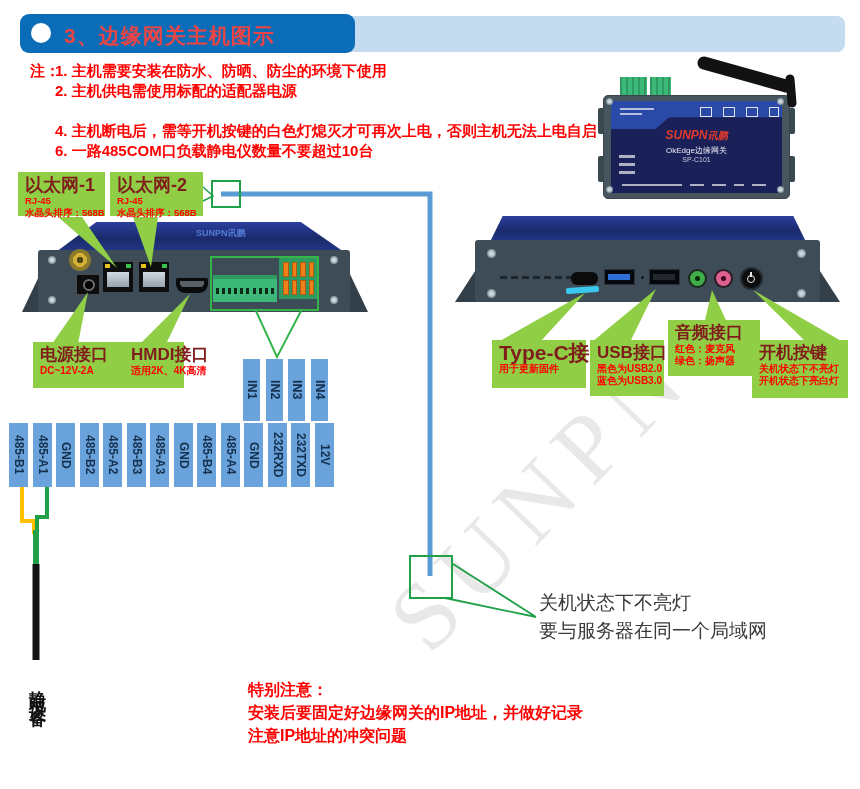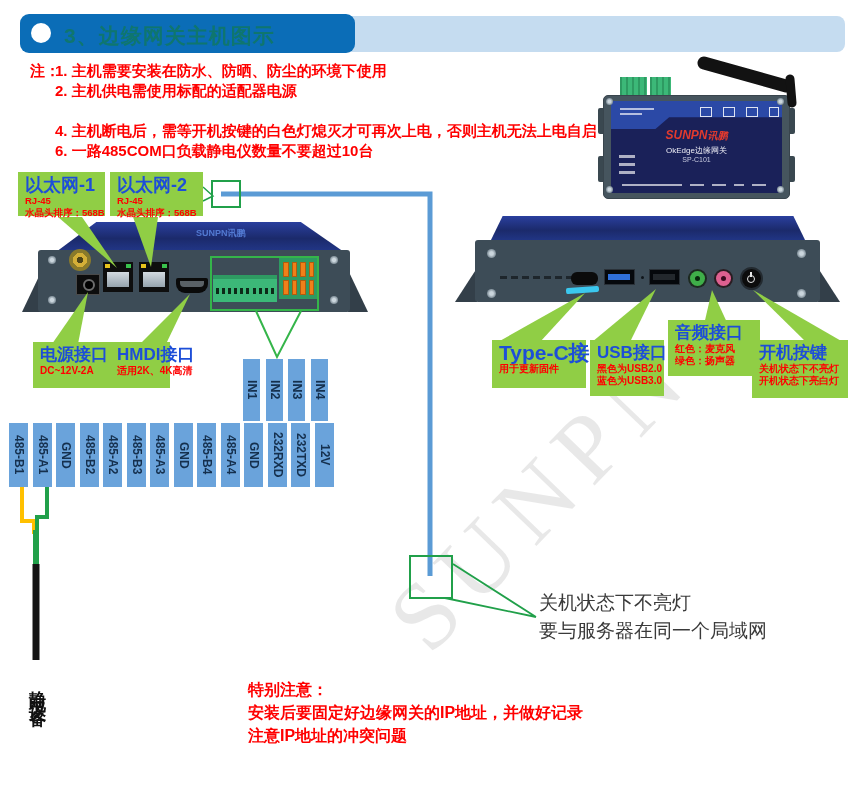--- a/index.html
+++ b/index.html
@@ -3,29 +3,29 @@
 <meta charset="utf-8">
 <style>
   html,body{margin:0;padding:0;background:#fff;}
   .page{position:relative;width:860px;height:789px;background:#fff;overflow:hidden;
         font-family:"Liberation Sans","DejaVu Sans",sans-serif;}
 
   
   .hbar-light{position:absolute;left:300px;top:16px;width:545px;height:36px;background:#C5DCF0;border-radius:8px;}
   .hbar-dark{position:absolute;left:20px;top:14px;width:335px;height:39px;background:#0B6DB7;border-radius:9px;}
   .hbar-circle{position:absolute;left:31px;top:23px;width:20px;height:20px;background:#fff;border-radius:50%;}
-  .hbar-title{position:absolute;left:64px;top:22px;color:#0f766e;font-size:21px;font-weight:bold;letter-spacing:1px;}
+  .hbar-title{position:absolute;left:64px;top:22px;color:#ef4444;font-size:21px;font-weight:bold;letter-spacing:1px;}
 
   
   .note-prefix{position:absolute;left:30px;top:62px;color:#F00;font-weight:bold;font-size:15px;}
   .note-item{position:absolute;left:55px;color:#F00;font-weight:bold;font-size:15px;white-space:nowrap;}
 
   
   .glabel{position:absolute;background:#90CE45;padding:3px 7px 4px 7px;box-sizing:border-box;z-index:6;}
-  .glabel .t{font-size:18px;font-weight:bold;color:#1d4ed8;white-space:nowrap;line-height:20px;}
+  .glabel .t{font-size:18px;font-weight:bold;color:#7f1d1d;white-space:nowrap;line-height:20px;}
   .glabel .s{font-size:9.5px;font-weight:bold;color:#F00;white-space:nowrap;line-height:11.5px;}
 
   
   .pin{position:absolute;background:#6AA3DB;writing-mode:vertical-rl;display:flex;align-items:center;
        justify-content:center;font-weight:bold;color:#15304E;z-index:5;}
   .pin.b{top:423px;width:19px;height:64px;font-size:12px;}
   .pin.in{top:359px;width:17px;height:62px;font-size:12.5px;}
 
   
   .face{position:absolute;background:#3D4C57;border-radius:3px;z-index:2;}
@@ -265,21 +265,21 @@
   </div>
   <div class="glabel" style="left:110px;top:172px;width:93px;height:44px;">
     <div class="t">以太网-2</div>
     <div class="s">RJ-45</div>
     <div class="s">水晶头排序：568B</div>
   </div>
   <div class="glabel" style="left:33px;top:342px;width:92px;height:46px;">
     <div class="t" style="font-size:17px;">电源接口</div>
     <div class="s" style="font-size:10px;">DC~12V-2A</div>
   </div>
-  <div class="glabel" style="left:110px;top:342px;width:60px;height:46px;">
+  <div class="glabel" style="left:124px;top:342px;width:60px;height:46px;">
     <div class="t" style="font-size:17px;">HMDI接口</div>
     <div class="s" style="font-size:10px;">适用2K、4K高清</div>
   </div>
   <div class="glabel" style="left:492px;top:340px;width:94px;height:48px;">
     <div class="t" style="font-size:21px;">Type-C接口</div>
     <div class="s" style="font-size:10px;">用于更新固件</div>
   </div>
   <div class="glabel" style="left:590px;top:340px;width:74px;height:56px;">
     <div class="t" style="font-size:17px;">USB接口</div>
     <div class="s" style="font-size:10px;">黑色为USB2.0</div>

